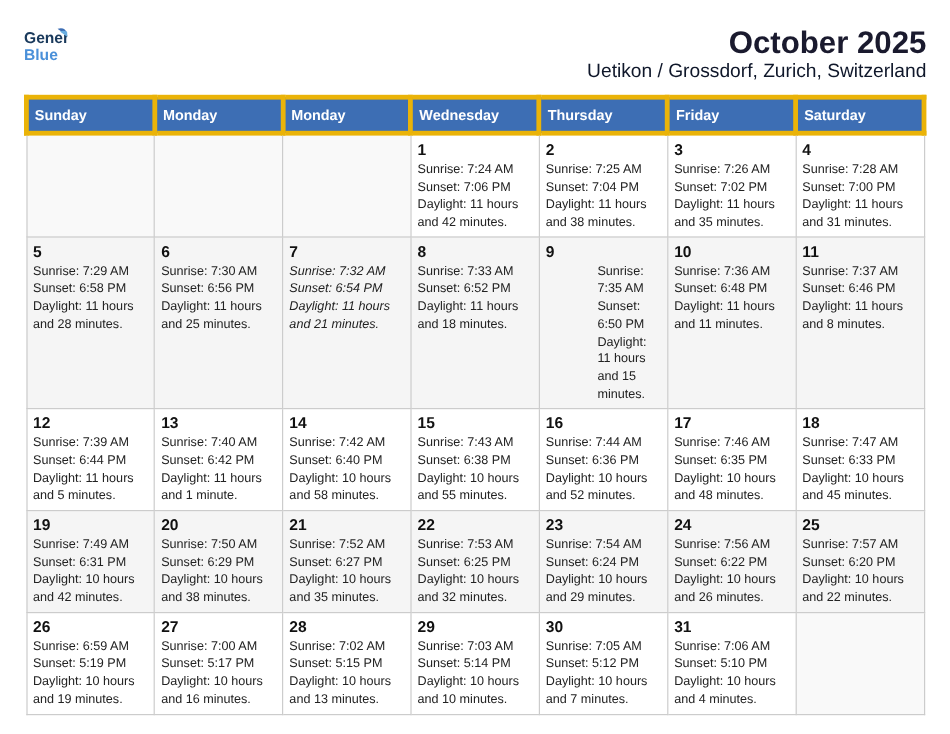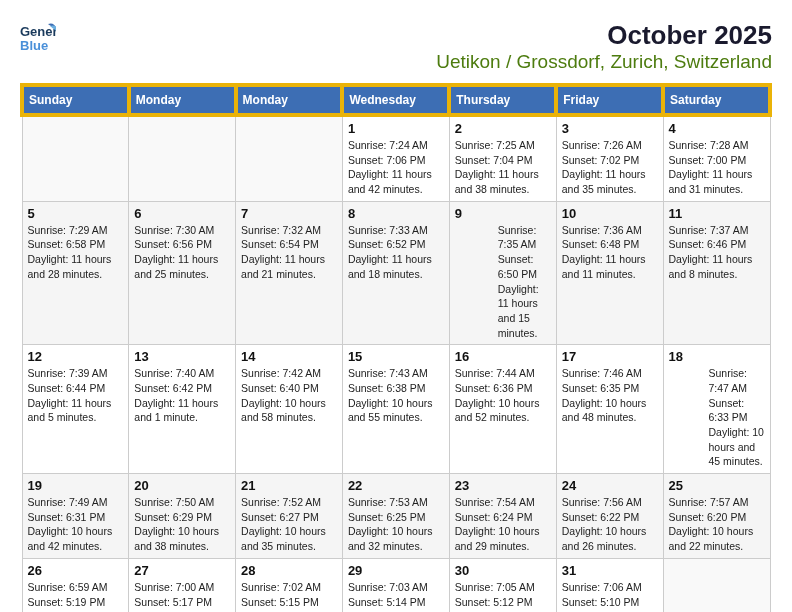--- a/index.html
+++ b/index.html
@@ -28,22 +28,22 @@
     }
     .title-block {
       text-align: right;
     }
     .month-title {
       font-size: 26px;
       font-weight: bold;
       color: #1a1a2e;
     }
     .location-title {
-      font-size: 19px;
-      color: #4d7c0f;
+      font-size: 16px;
+      color: #0f172a;
     }
     .calendar {
       width: 100%;
       border-collapse: collapse;
       font-size: 11px;
     }
     .calendar th {
       background-color: #3d6eb4;
       color: #fff;
       text-align: left;
@@ -149,21 +149,21 @@
 Daylight: 11 hours and 28 minutes.</div>
         </td>
         <td>
           <div class="day-number">6</div>
           <div class="day-info" style="white-space: pre-line;">Sunrise: 7:30 AM
 Sunset: 6:56 PM
 Daylight: 11 hours and 25 minutes.</div>
         </td>
         <td>
           <div class="day-number">7</div>
-          <div class="day-info" style="white-space: pre-line;">Sunrise: 7:32 AM
+          <div class="day-info" style="white-space: pre-line; font-style: italic;">Sunrise: 7:32 AM
 Sunset: 6:54 PM
 Daylight: 11 hours and 21 minutes.</div>
         </td>
         <td>
           <div class="day-number">8</div>
           <div class="day-info" style="white-space: pre-line;">Sunrise: 7:33 AM
 Sunset: 6:52 PM
 Daylight: 11 hours and 18 minutes.</div>
         </td>
         <td>
@@ -217,21 +217,21 @@
 Daylight: 10 hours and 52 minutes.</div>
         </td>
         <td>
           <div class="day-number">17</div>
           <div class="day-info" style="white-space: pre-line;">Sunrise: 7:46 AM
 Sunset: 6:35 PM
 Daylight: 10 hours and 48 minutes.</div>
         </td>
         <td>
           <div class="day-number">18</div>
-          <div class="day-info" style="white-space: pre-line; margin-left: 40px;">Sunrise: 7:47 AM
+          <div class="day-info" style="white-space: pre-line;">Sunrise: 7:47 AM
 Sunset: 6:33 PM
 Daylight: 10 hours and 45 minutes.</div>
         </td>
       </tr>
       <tr>
         <td>
           <div class="day-number">19</div>
           <div class="day-info" style="white-space: pre-line;">Sunrise: 7:49 AM
 Sunset: 6:31 PM
 Daylight: 10 hours and 42 minutes.</div>

